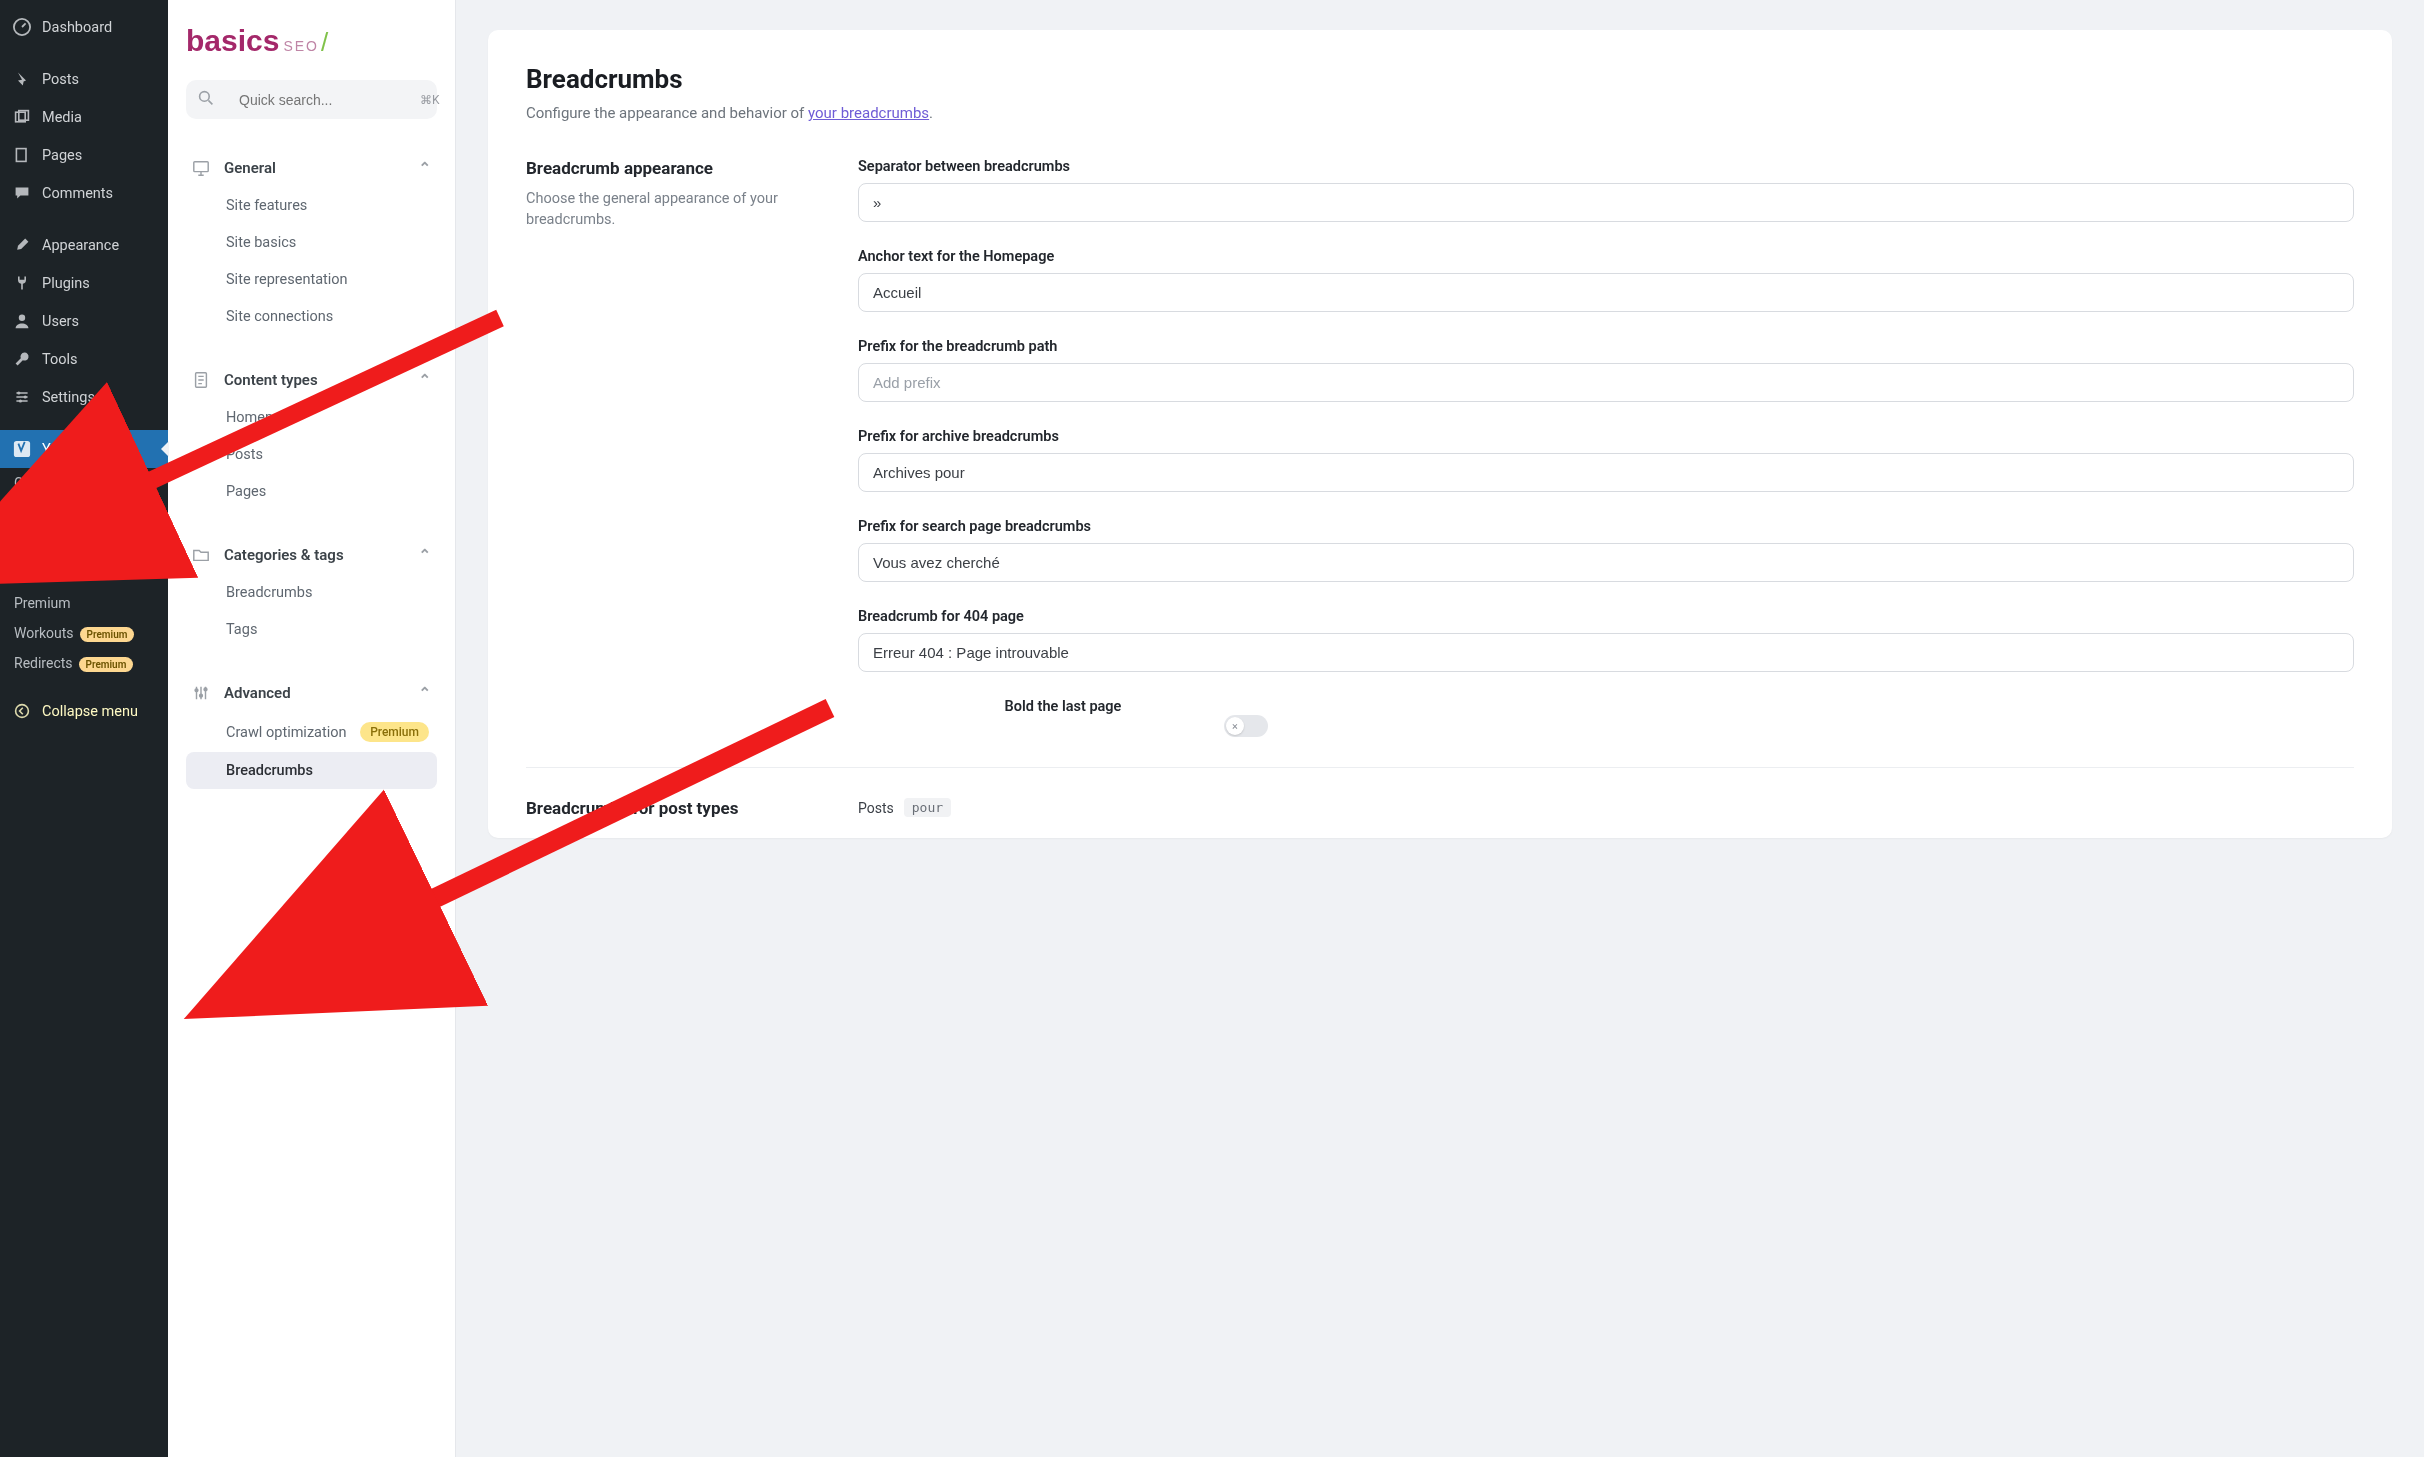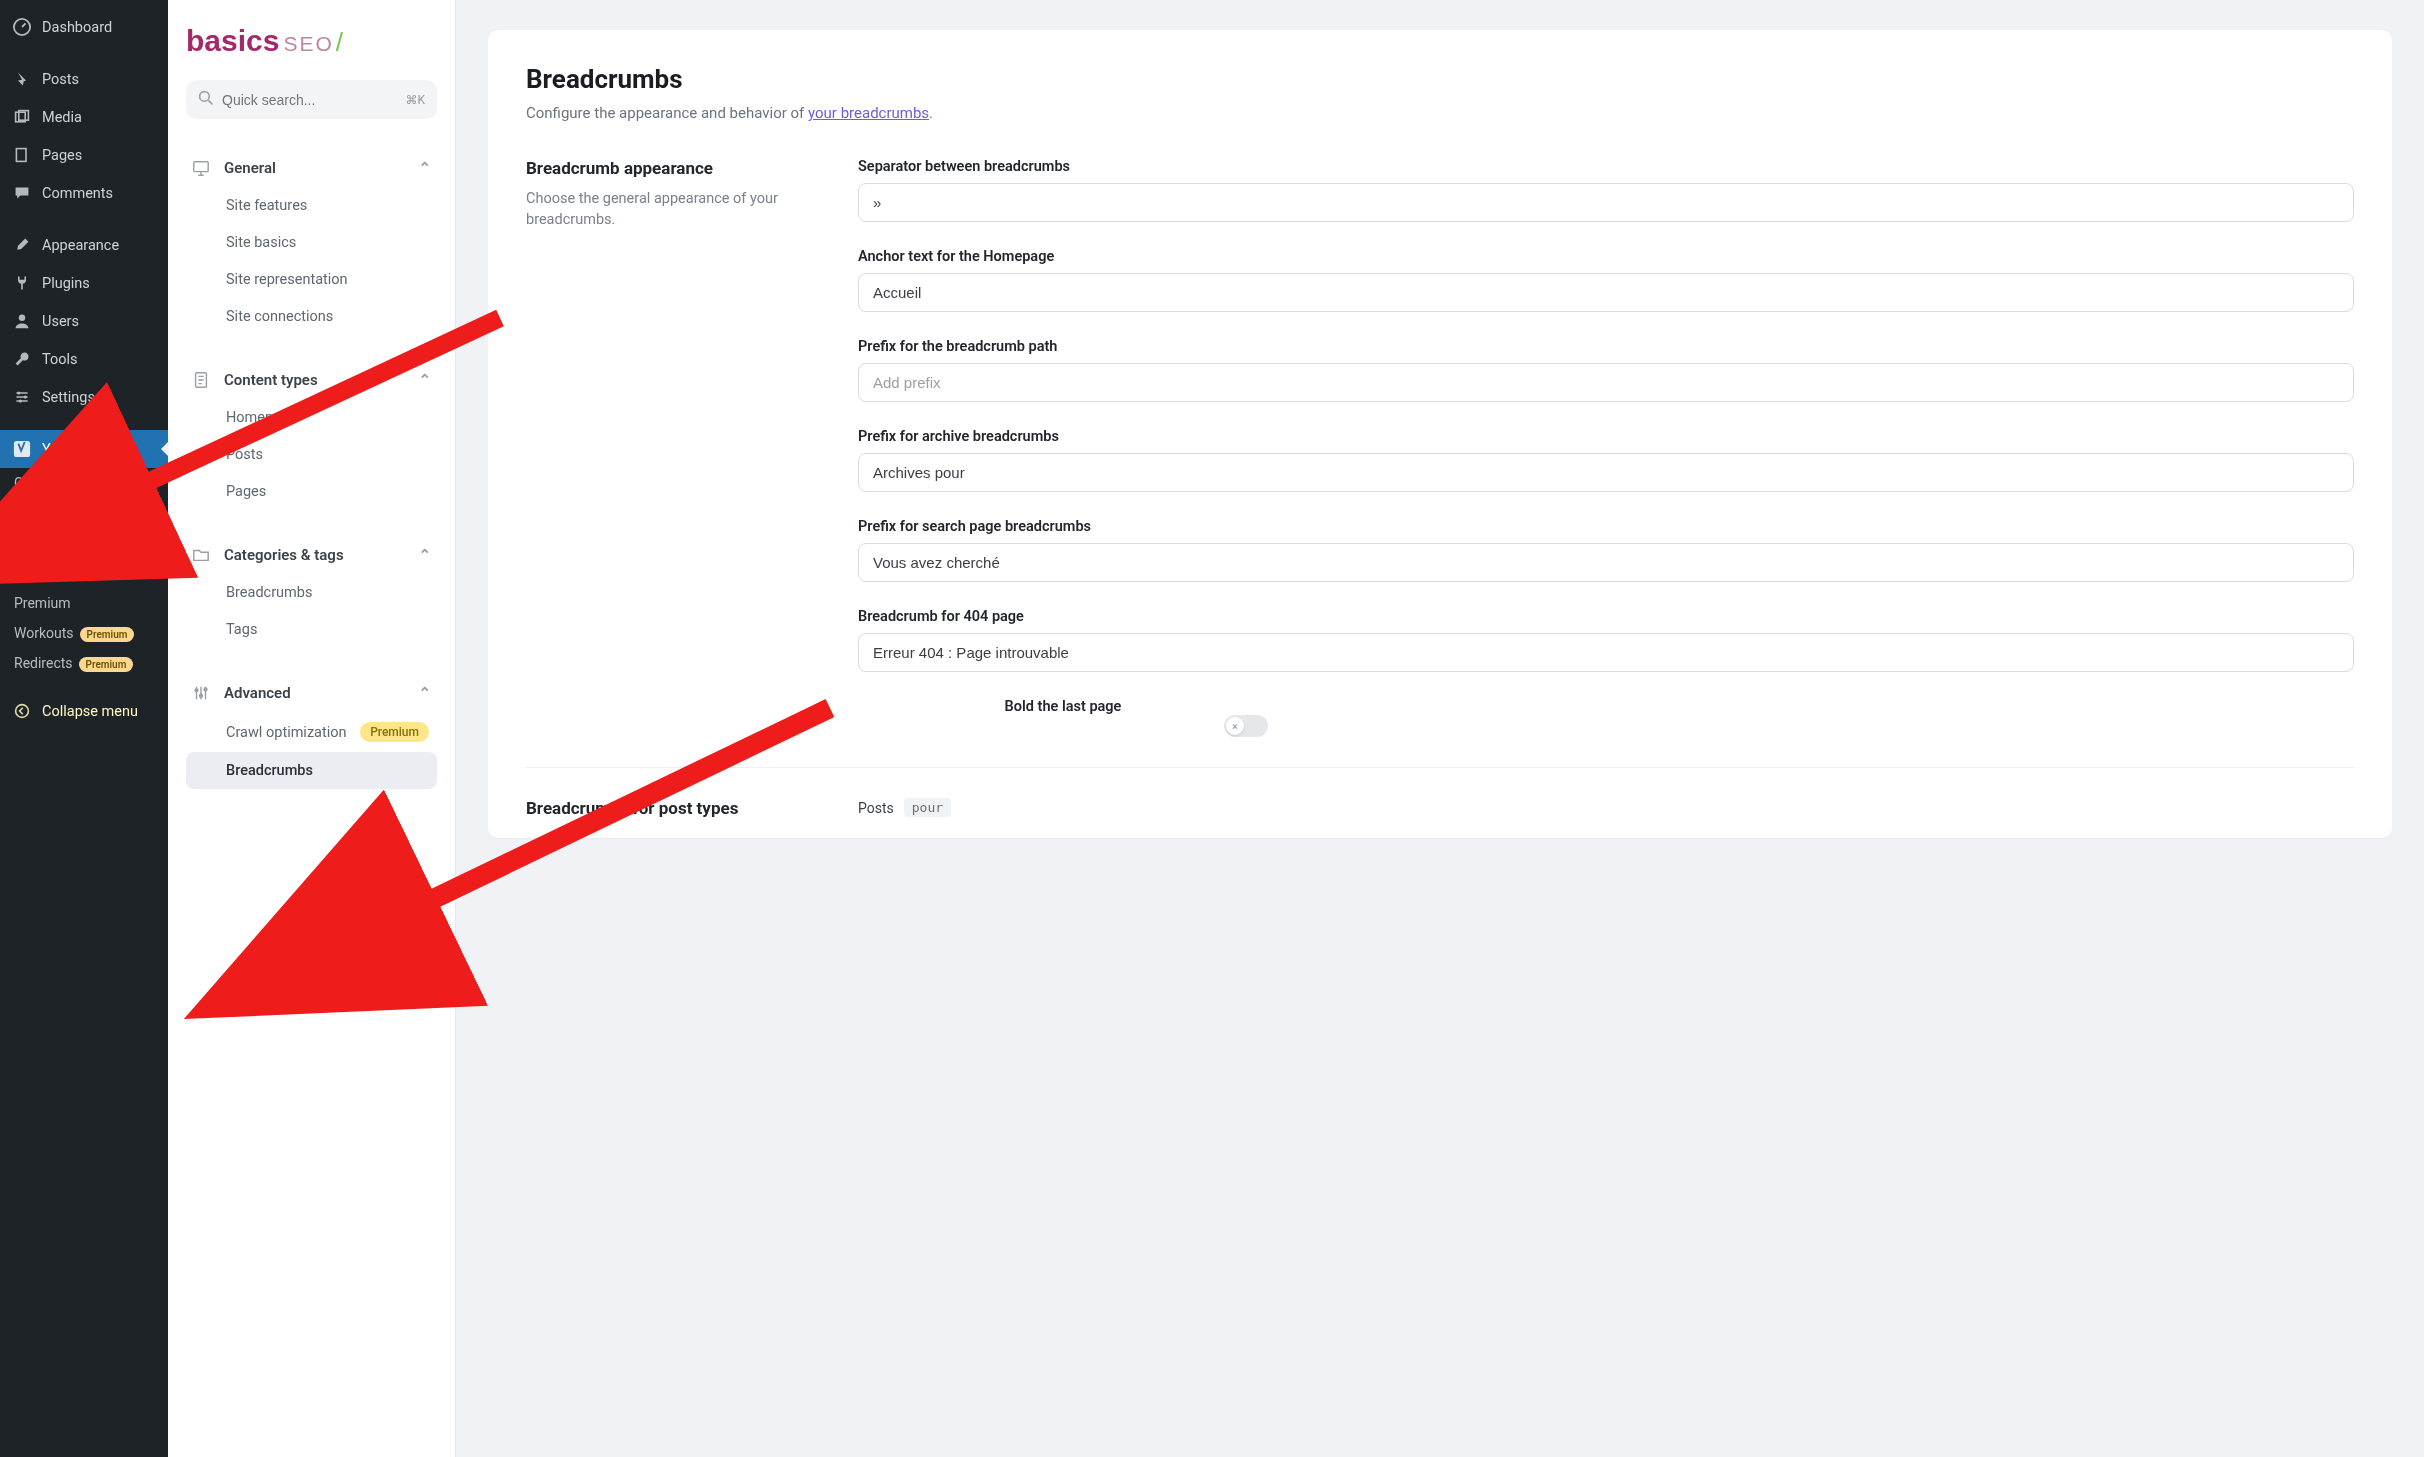--- a/index.html
+++ b/index.html
@@ -62,31 +62,31 @@
       background:#fff;
       flex-shrink:0;
       border-right:1px solid #e5e7eb;
       padding:24px 18px;
     }
     .yoast-logo{
       font-size:30px;font-weight:800;
       color:#a4286a;margin-bottom:22px;
       font-family: "Segoe UI", Arial, sans-serif;
     }
-    .yoast-logo .seo{font-weight:500;letter-spacing:2px;font-size:21px;color:#bf85a6;margin-left:4px}
+    .yoast-logo .seo{font-weight:500;letter-spacing:2px;font-size:14px;color:#bf85a6;margin-left:4px}
     .yoast-logo .slash{color:#80c24a;font-size:26px;font-weight:400;margin-left:2px}
     .search-box{
       display:flex;align-items:center;
       background:#f3f4f6;border-radius:10px;
       padding:10px 12px;margin-bottom:30px;
       color:#8a8f95;
     }
     .search-box input{
       flex:1;border:none;background:transparent;outline:none;
-      color:#4c1d95;font-size:14px;margin-left:8px;
+      color:#4c1d95;font-size:14px;margin-left:25px;
     }
     .search-kbd{font-size:12px;color:#979aa0}
 
     .ys-section{
       display:flex;align-items:center;
       padding:10px 6px;color:#3c4349;font-weight:600;
       font-size:15px;cursor:pointer;
     }
     .ys-section .icon{width:22px;margin-right:10px;color:#9ba0a6;display:flex;align-items:center;}
     .ys-section .chev{margin-left:auto;color:#9ba0a6}

